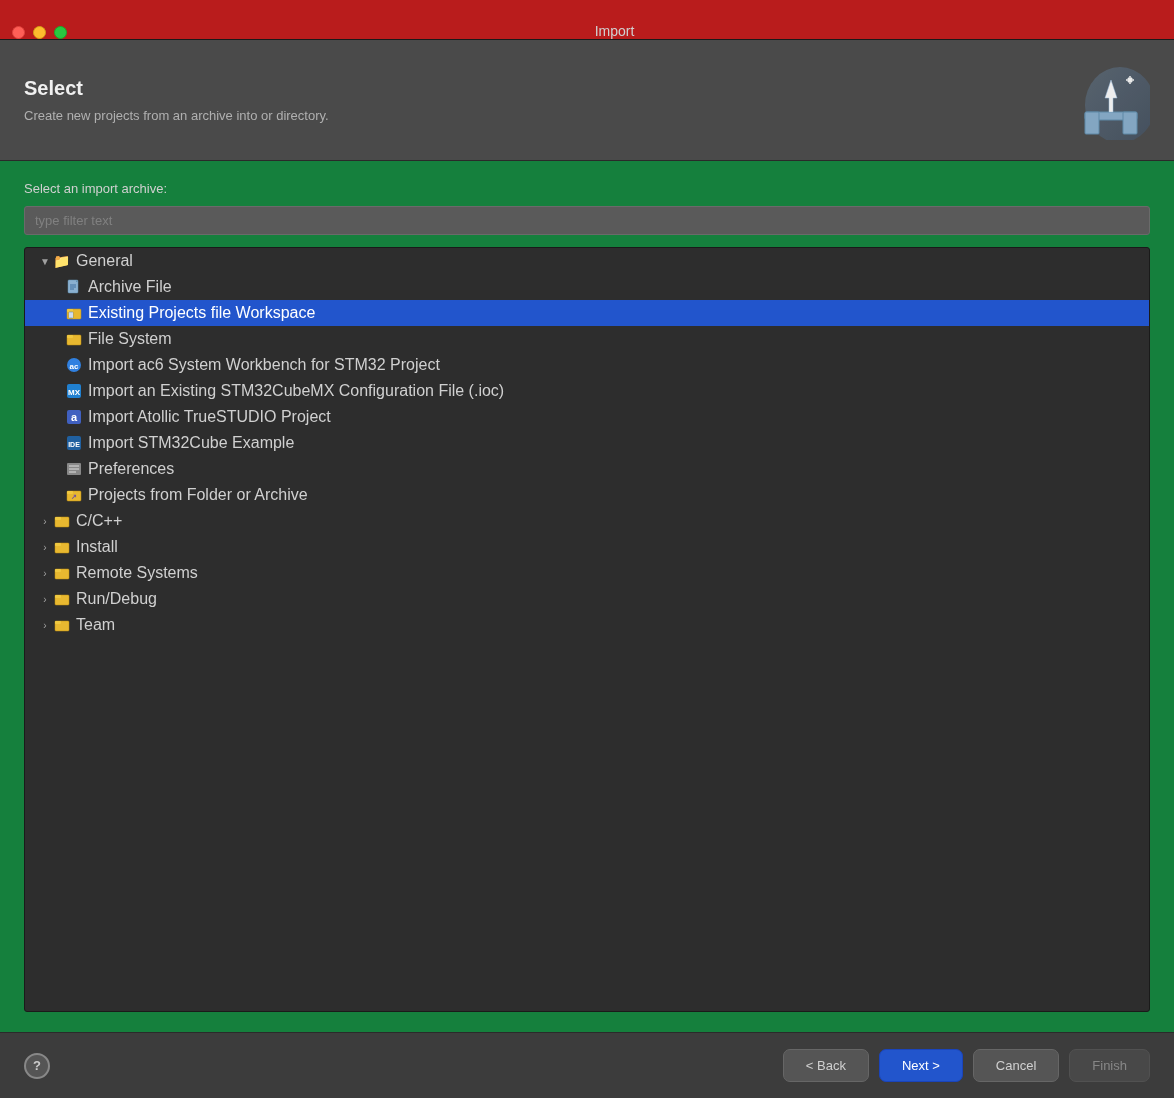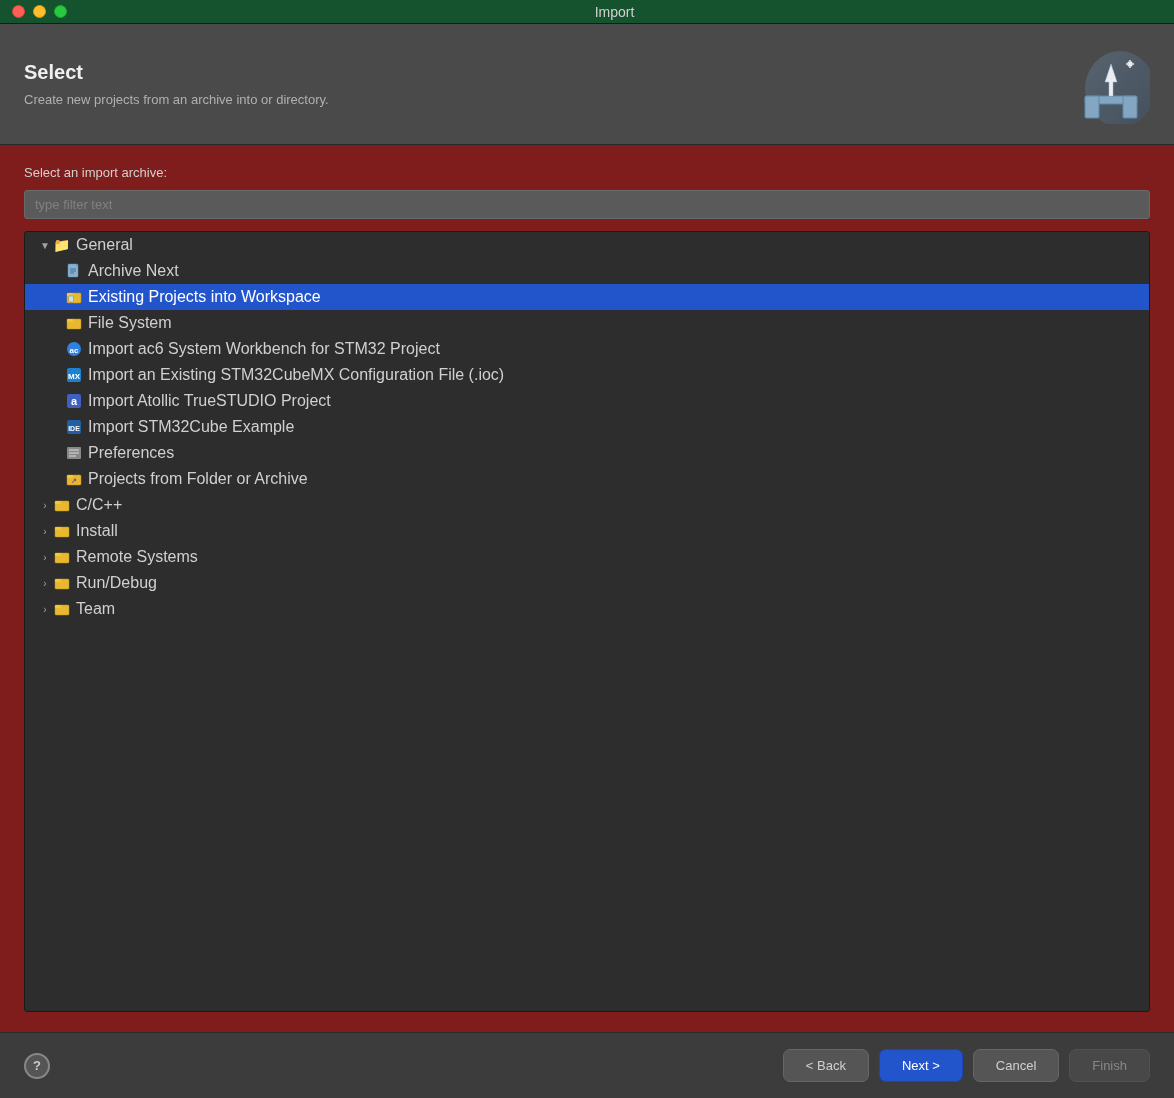--- a/index.html
+++ b/index.html
@@ -10,24 +10,24 @@
       font-family: -apple-system, BlinkMacSystemFont, "Helvetica Neue", Arial, sans-serif;
       font-size: 14px;
       color: #e0e0e0;
       display: flex;
       flex-direction: column;
       overflow: hidden;
     }
 
     
     .titlebar {
-      background: #14532d;
-      height: 24px;
-      display: flex;
-      align-items: center;
+      background: #b91c1c;
+      height: 40px;
+      display: flex;
+      align-items: flex-end;
       padding: 0 12px;
       flex-shrink: 0;
       border-bottom: 1px solid #1a1a1a;
     }
     .traffic-lights {
       display: flex;
       gap: 8px;
       align-items: center;
     }
     .traffic-light {
@@ -45,21 +45,21 @@
       font-size: 14px;
       color: #d0d0d0;
       font-weight: 500;
     }
 
     
     .main-content {
       flex: 1;
       display: flex;
       flex-direction: column;
-      background: #7f1d1d;
+      background: #15803d;
       overflow: hidden;
     }
 
     
     .header-section {
       background: #4a4a4a;
       padding: 20px 24px 20px 24px;
       display: flex;
       align-items: center;
       justify-content: space-between;
@@ -283,34 +283,34 @@
         <span class="indent" style="width:32px"></span>
         <span class="item-icon" style="font-size:13px;">
           <svg width="16" height="16" viewBox="0 0 16 16">
             <rect x="2" y="1" width="10" height="13" rx="1" fill="#8ab0d0" stroke="#6090b0" stroke-width="0.5"></rect>
             <polygon points="10,1 12,3 10,3" fill="#6090b0"></polygon>
             <line x1="4" y1="6" x2="10" y2="6" stroke="#4070a0" stroke-width="1"></line>
             <line x1="4" y1="8" x2="10" y2="8" stroke="#4070a0" stroke-width="1"></line>
             <line x1="4" y1="10" x2="8" y2="10" stroke="#4070a0" stroke-width="1"></line>
           </svg>
         </span>
-        <span class="item-label">Archive Next</span>
+        <span class="item-label">Archive File</span>
       </div>
 
       <div class="tree-item selected">
         <span class="indent" style="width:32px"></span>
         <span class="item-icon">
           <svg width="16" height="16" viewBox="0 0 16 16">
             <rect x="1" y="4" width="14" height="10" rx="1" fill="#e8b830" stroke="#c09010" stroke-width="0.5"></rect>
             <rect x="1" y="4" width="6" height="3" rx="1" fill="#f0c840"></rect>
             <rect x="3" y="7" width="4" height="6" rx="0.5" fill="#ffffff" stroke="#4070b0" stroke-width="0.5"></rect>
             <line x1="5" y1="7" x2="5" y2="13" stroke="#4070b0" stroke-width="0.5"></line>
           </svg>
         </span>
-        <span class="item-label">Existing Projects into Workspace</span>
+        <span class="item-label">Existing Projects file Workspace</span>
       </div>
 
       <div class="tree-item">
         <span class="indent" style="width:32px"></span>
         <span class="item-icon folder-icon">
           <svg width="16" height="16" viewBox="0 0 16 16">
             <rect x="1" y="4" width="14" height="10" rx="1" fill="#e8b830" stroke="#c09010" stroke-width="0.5"></rect>
             <rect x="1" y="4" width="6" height="3" rx="1" fill="#f0c840"></rect>
           </svg>
         </span>

